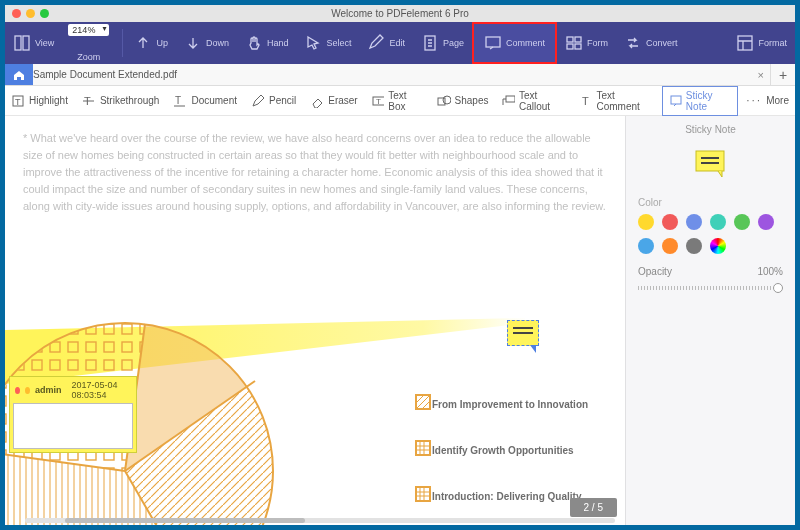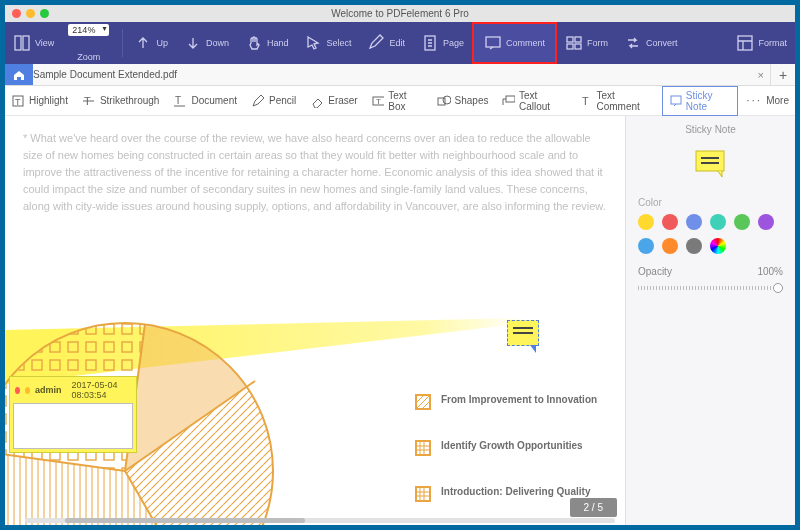--- a/index.html
+++ b/index.html
@@ -45,21 +45,21 @@
   .swatch { width: 16px; height: 16px; border-radius: 50%; cursor: pointer; }
   .lbl { padding: 6px 12px 2px; color: #aaa; font-size: 10px; }
   .oprow { display: flex; justify-content: space-between; padding: 8px 12px 2px; color: #888; }
   .slider { margin: 4px 12px; height: 10px; position: relative; }
   .slider .track { height: 4px; background: repeating-linear-gradient(90deg,#bbb 0 1px,transparent 1px 3px); position: absolute; left:0; right:12px; top:3px; }
   .slider .knob { width: 10px; height: 10px; border-radius: 50%; background: #fff; border:1px solid #999; position:absolute; right:0; top:0; }
 
   .bodytext { padding: 14px 18px 0 18px; color: #c1c1c1; font-size: 11px; line-height: 1.55; }
   .pie-wrap { position: absolute; left: -30px; top: 205px; width: 300px; height: 300px; }
   .legend { position: absolute; left: 410px; top: 278px; display: flex; flex-direction: column; gap: 30px; font-size: 10px; color: #6d6d6d; font-weight: 600; }
-  .legend .row { display: flex; align-items: flex-start; gap: 10px; }
+  .legend .row { display: flex; align-items: flex-end; gap: 1px; }
   .legend .sq { width: 16px; height: 16px; border: 2px solid #e8a541; position: relative; }
 
   .noteicon { position: absolute; left: 502px; top: 204px; width: 34px; height: 30px; }
   .noteicon .bubble { width: 32px; height: 26px; background: #fff45a; border: 1.5px dashed #4e7fe1; position: relative; }
   .noteicon .bubble::after { content:""; position:absolute; right:2px; bottom:-8px; width:0;height:0;border-left:6px solid transparent;border-right:0 solid transparent;border-top:8px solid #4e7fe1; }
   .noteicon .bubble::before{content:"";position:absolute;left:5px;top:6px;right:5px;height:2px;background:#444;box-shadow:0 5px 0 #444;}
 
   .yellowblast { position:absolute; left:0; top:202px; width:520px; height:66px; background: linear-gradient(93deg, #fff45a 0%, #fff45a 10%, rgba(255,244,90,0.55) 80%, rgba(255,244,90,0) 100%); clip-path: polygon(0 18%, 100% 0, 100% 8%, 0 100%); pointer-events:none;}
 
   .popup { position:absolute; left:4px; top:232px; width:128px; background:#fff45a; border:1px solid #cfcf3a; font-size:9px; color:#5a5a20; z-index:5;margin-top:28px; }

